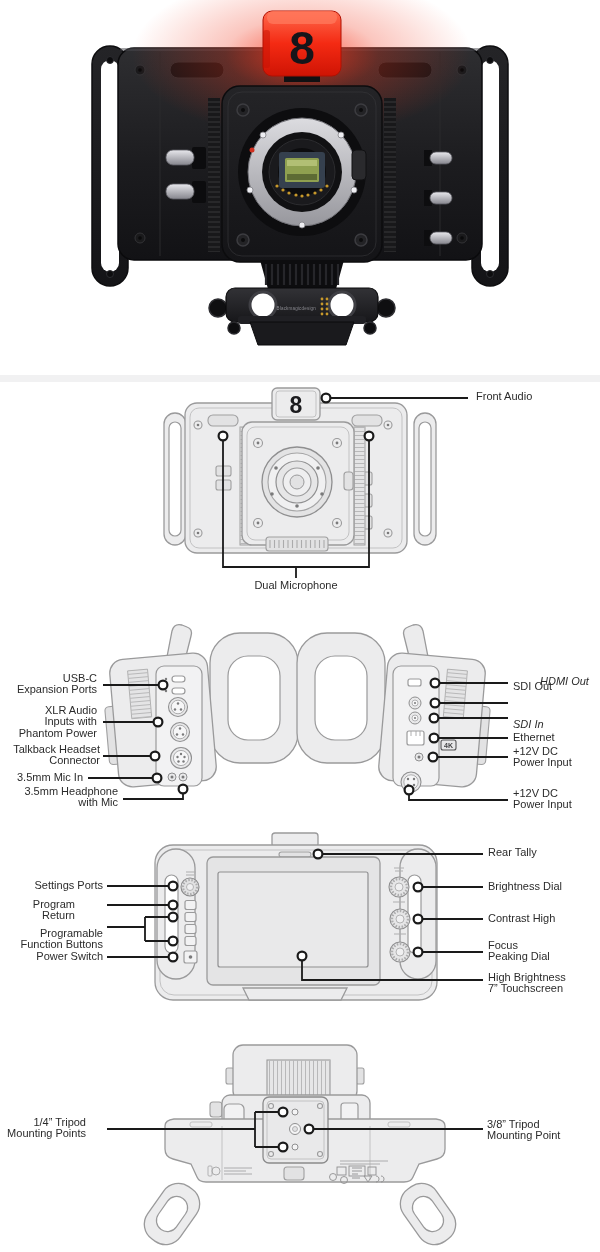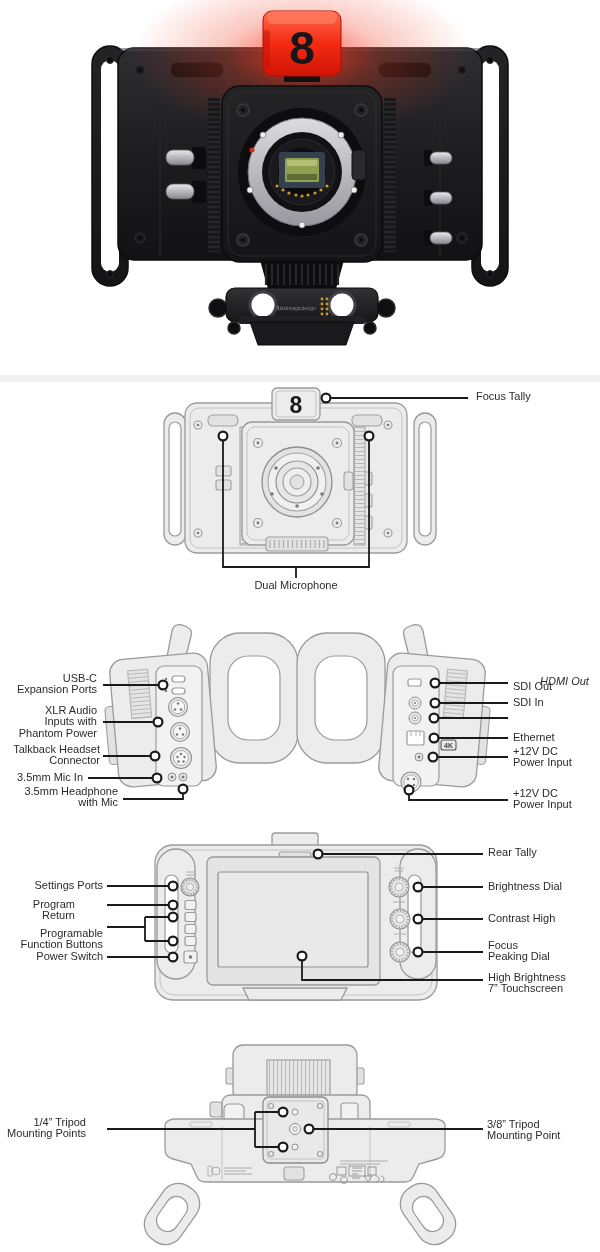--- a/index.html
+++ b/index.html
@@ -272,21 +272,21 @@
         <rect class="thin" x="276" y="9" width="40" height="26" rx="3"></rect>
         <text x="296" y="31" text-anchor="middle" font-size="23" font-weight="bold" fill="#1b1b1e">8</text>
       </g>
 
       <path class="ln" d="M330.4 16 H468"></path>
       <circle class="dot" cx="326" cy="16" r="4.4"></circle>
       <path class="ln" d="M223 58.4 V185 H369 V58.4 M296 185 V196"></path>
       <circle class="dot" cx="223" cy="54" r="4.4"></circle>
       <circle class="dot" cx="369" cy="54" r="4.4"></circle>
     </svg>
-    <div class="label" style="left:476px;top:9px;">Focus Tally</div>
+    <div class="label" style="left:476px;top:9px;">Front Audio</div>
     <div class="label c" style="left:236px;top:198px;width:120px;">Dual Microphone</div>
   </div>
 
   <div class="sec" style="top:610px;height:210px;">
     <svg width="600" height="210" viewBox="0 0 600 210">
       <g id="sideBody">
 
         <path class="f1" d="M166 52 L172 21 Q174 13 182 15 L187 17 Q193 19 191 26 L184 54 Z"></path>
 
         <rect class="f1" x="210" y="23" width="88" height="130" rx="30"></rect>
@@ -382,21 +382,21 @@
     <div class="label r" style="right:503px;top:95px;">XLR Audio
 Inputs with
 Phantom Power</div>
     <div class="label r" style="right:500px;top:134px;">Talkback Headset
 Connector</div>
     <div class="label r" style="right:517px;top:162px;">3.5mm Mic In</div>
     <div class="label r" style="right:482px;top:176px;">3.5mm Headphone
 with Mic</div>
     <div class="label" style="left:540px;top:66px;font-style:italic;">HDMI Out</div>
     <div class="label" style="left:513px;top:71px;">SDI Out</div>
-    <div class="label" style="left:513px;top:87px;">SDI In</div>
+    <div class="label" style="left:513px;top:109px;font-style:italic;">SDI In</div>
     <div class="label" style="left:513px;top:122px;">Ethernet</div>
     <div class="label" style="left:513px;top:136px;">+12V DC
 Power Input</div>
     <div class="label" style="left:513px;top:178px;">+12V DC
 Power Input</div>
   </div>
 
   <div class="sec" style="top:830px;height:200px;">
     <svg width="600" height="200" viewBox="0 0 600 200">
 

